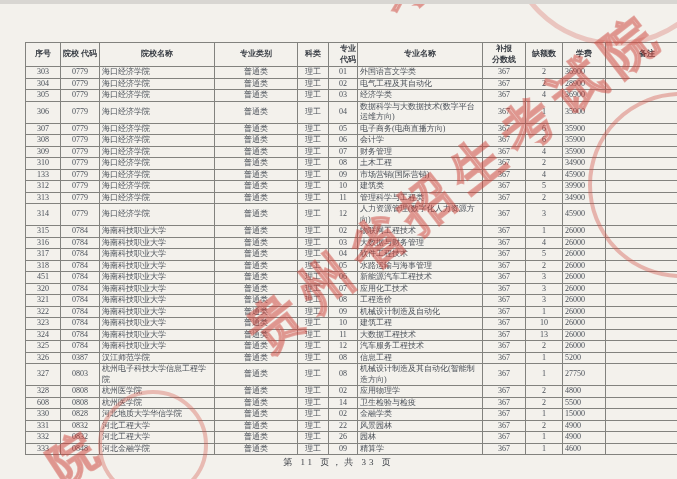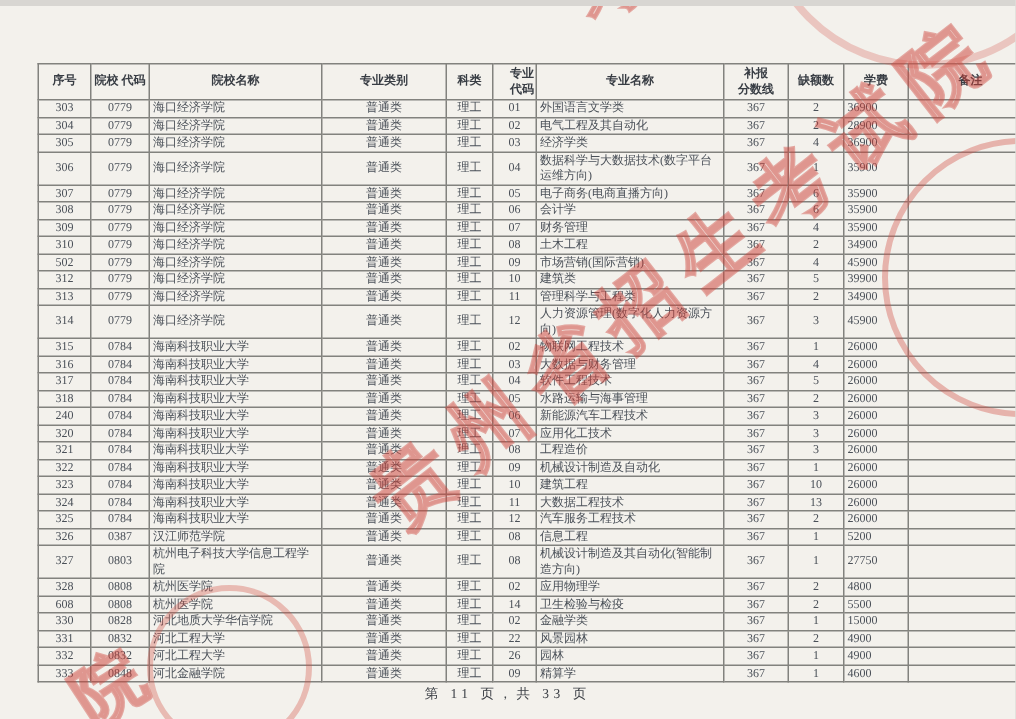--- a/index.html
+++ b/index.html
@@ -172,21 +172,21 @@
           <td class="c3">普通类</td>
           <td class="c4">理工</td>
           <td class="c5">08</td>
           <td class="c6">土木工程</td>
           <td class="c7">367</td>
           <td class="c8">2</td>
           <td class="c9">34900</td>
           <td class="c10"></td>
         </tr>
         <tr>
-          <td class="c0">502</td>
+          <td class="c0">133</td>
           <td class="c1">0779</td>
           <td class="c2">海口经济学院</td>
           <td class="c3">普通类</td>
           <td class="c4">理工</td>
           <td class="c5">09</td>
           <td class="c6">市场营销(国际营销)</td>
           <td class="c7">367</td>
           <td class="c8">4</td>
           <td class="c9">45900</td>
           <td class="c10"></td>
@@ -276,21 +276,21 @@
           <td class="c3">普通类</td>
           <td class="c4">理工</td>
           <td class="c5">05</td>
           <td class="c6">水路运输与海事管理</td>
           <td class="c7">367</td>
           <td class="c8">2</td>
           <td class="c9">26000</td>
           <td class="c10"></td>
         </tr>
         <tr>
-          <td class="c0">240</td>
+          <td class="c0">451</td>
           <td class="c1">0784</td>
           <td class="c2">海南科技职业大学</td>
           <td class="c3">普通类</td>
           <td class="c4">理工</td>
           <td class="c5">06</td>
           <td class="c6">新能源汽车工程技术</td>
           <td class="c7">367</td>
           <td class="c8">3</td>
           <td class="c9">26000</td>
           <td class="c10"></td>

